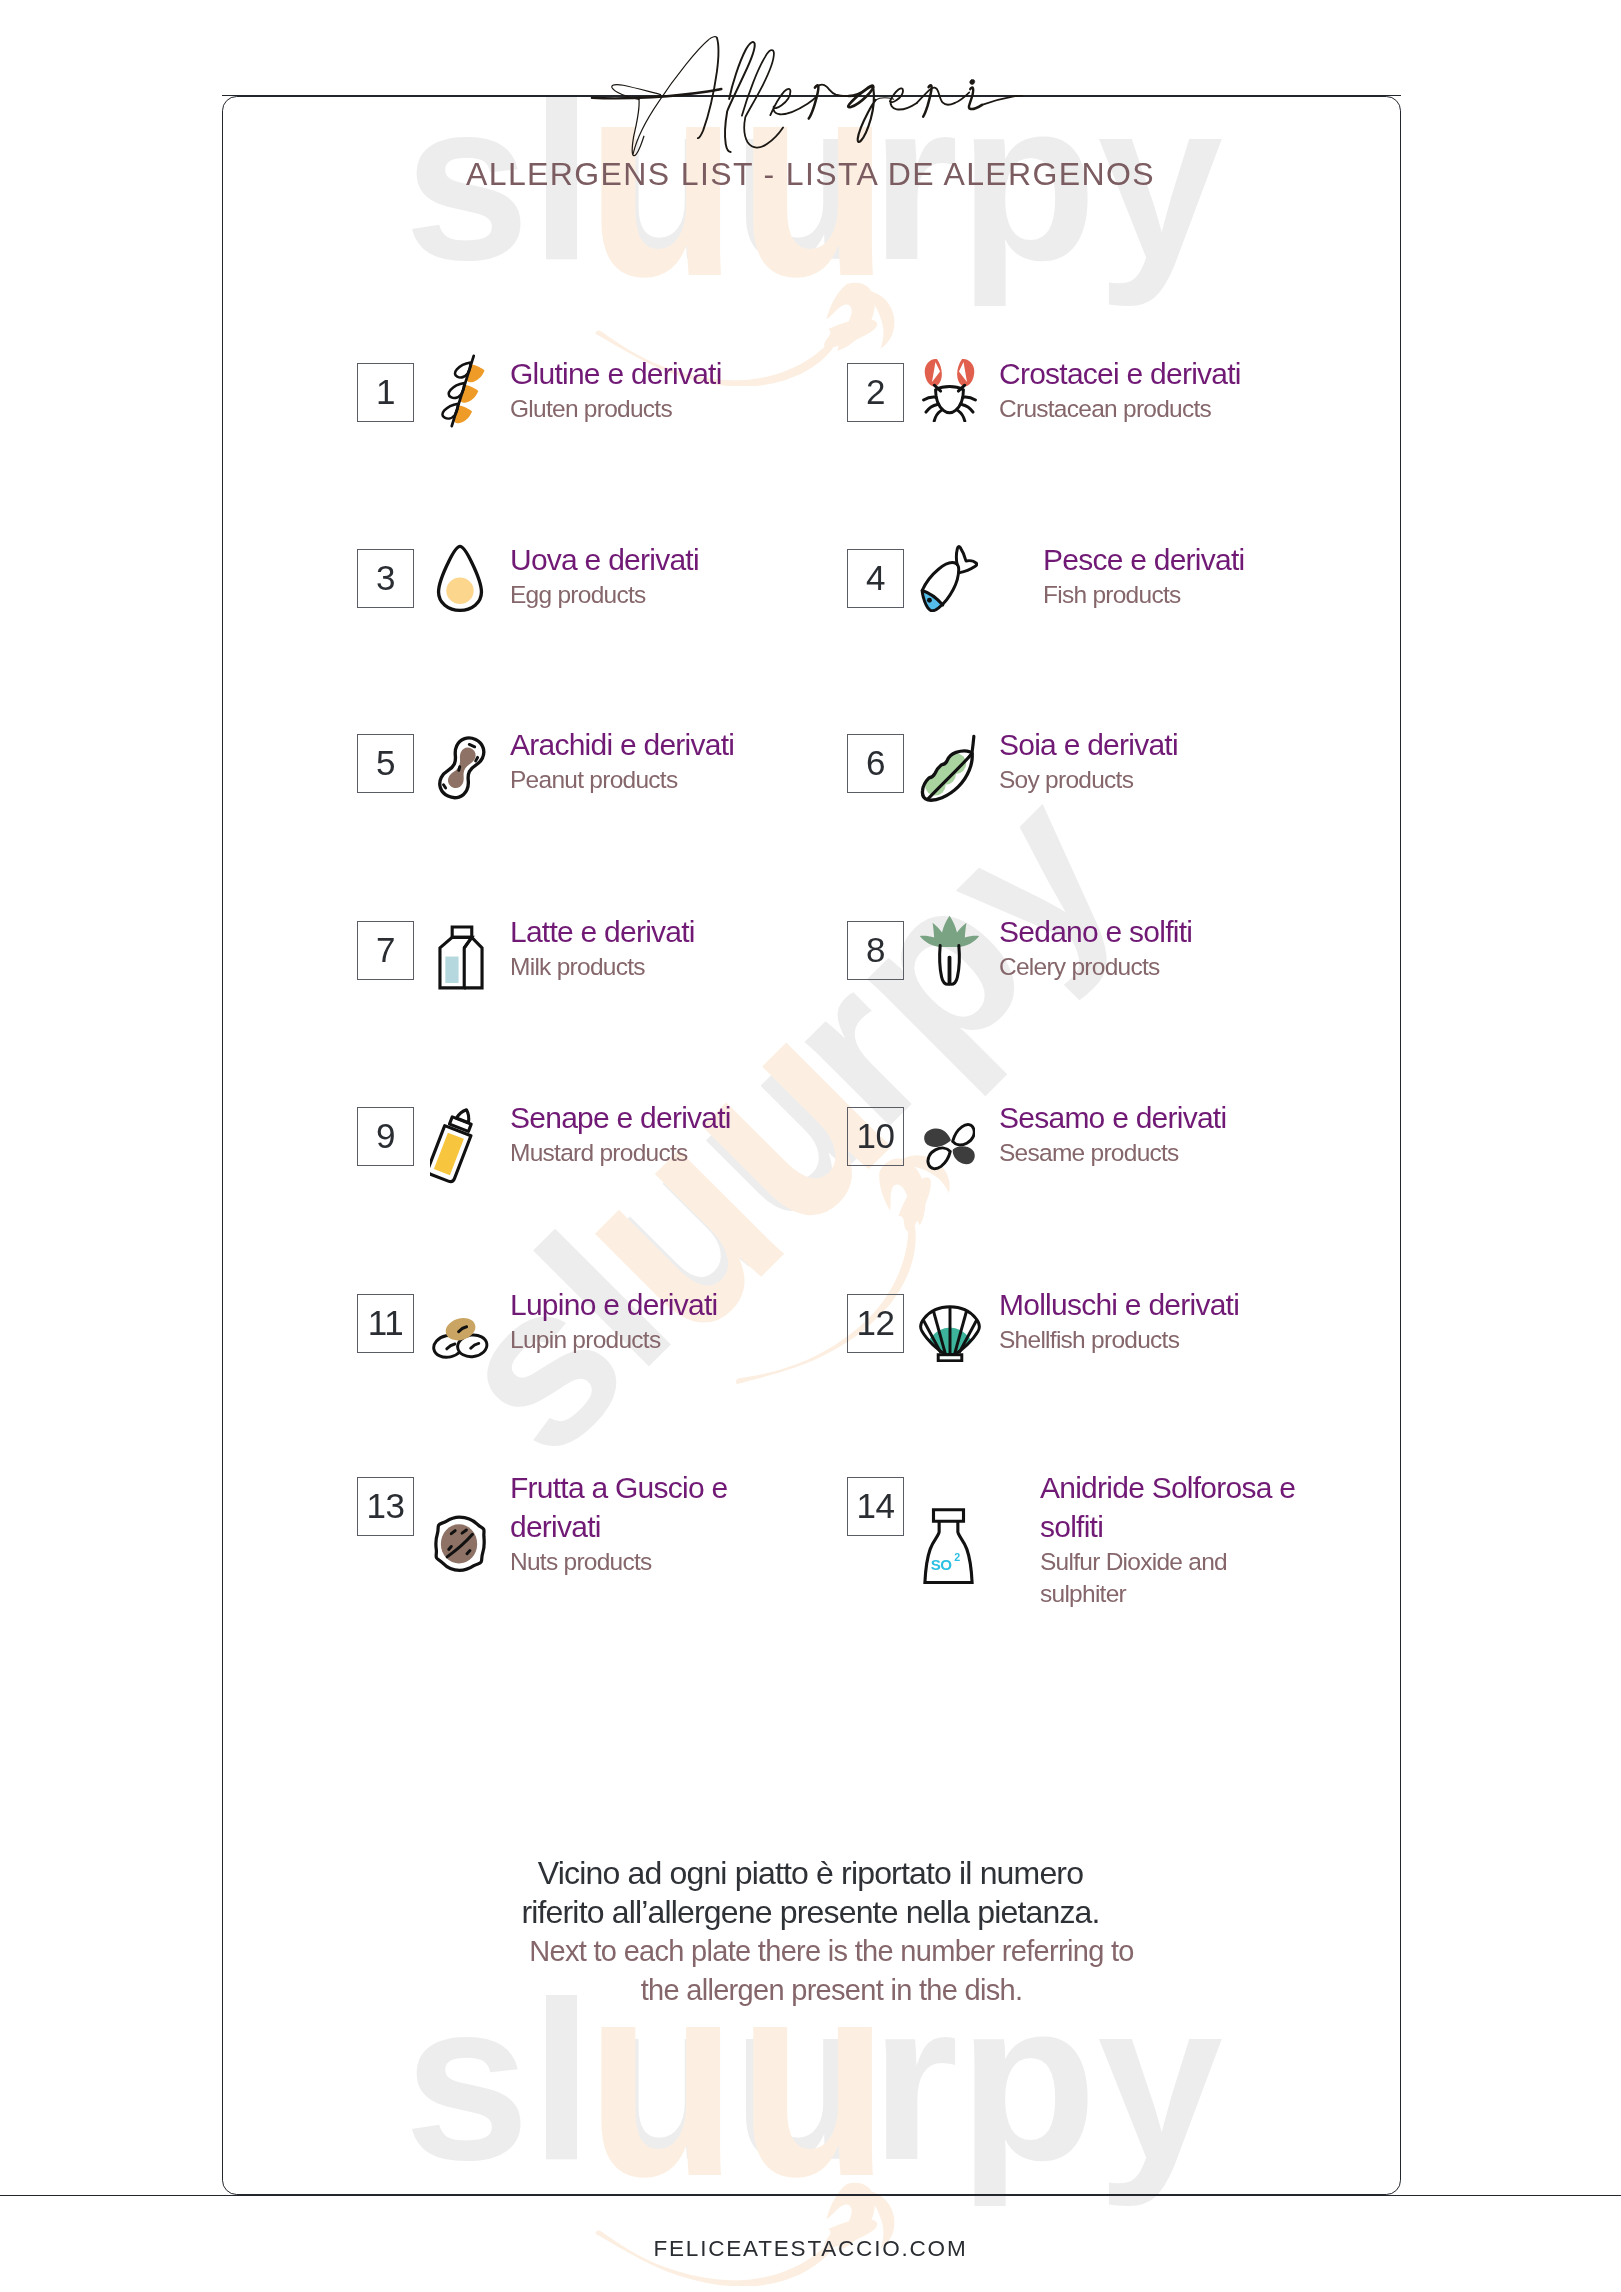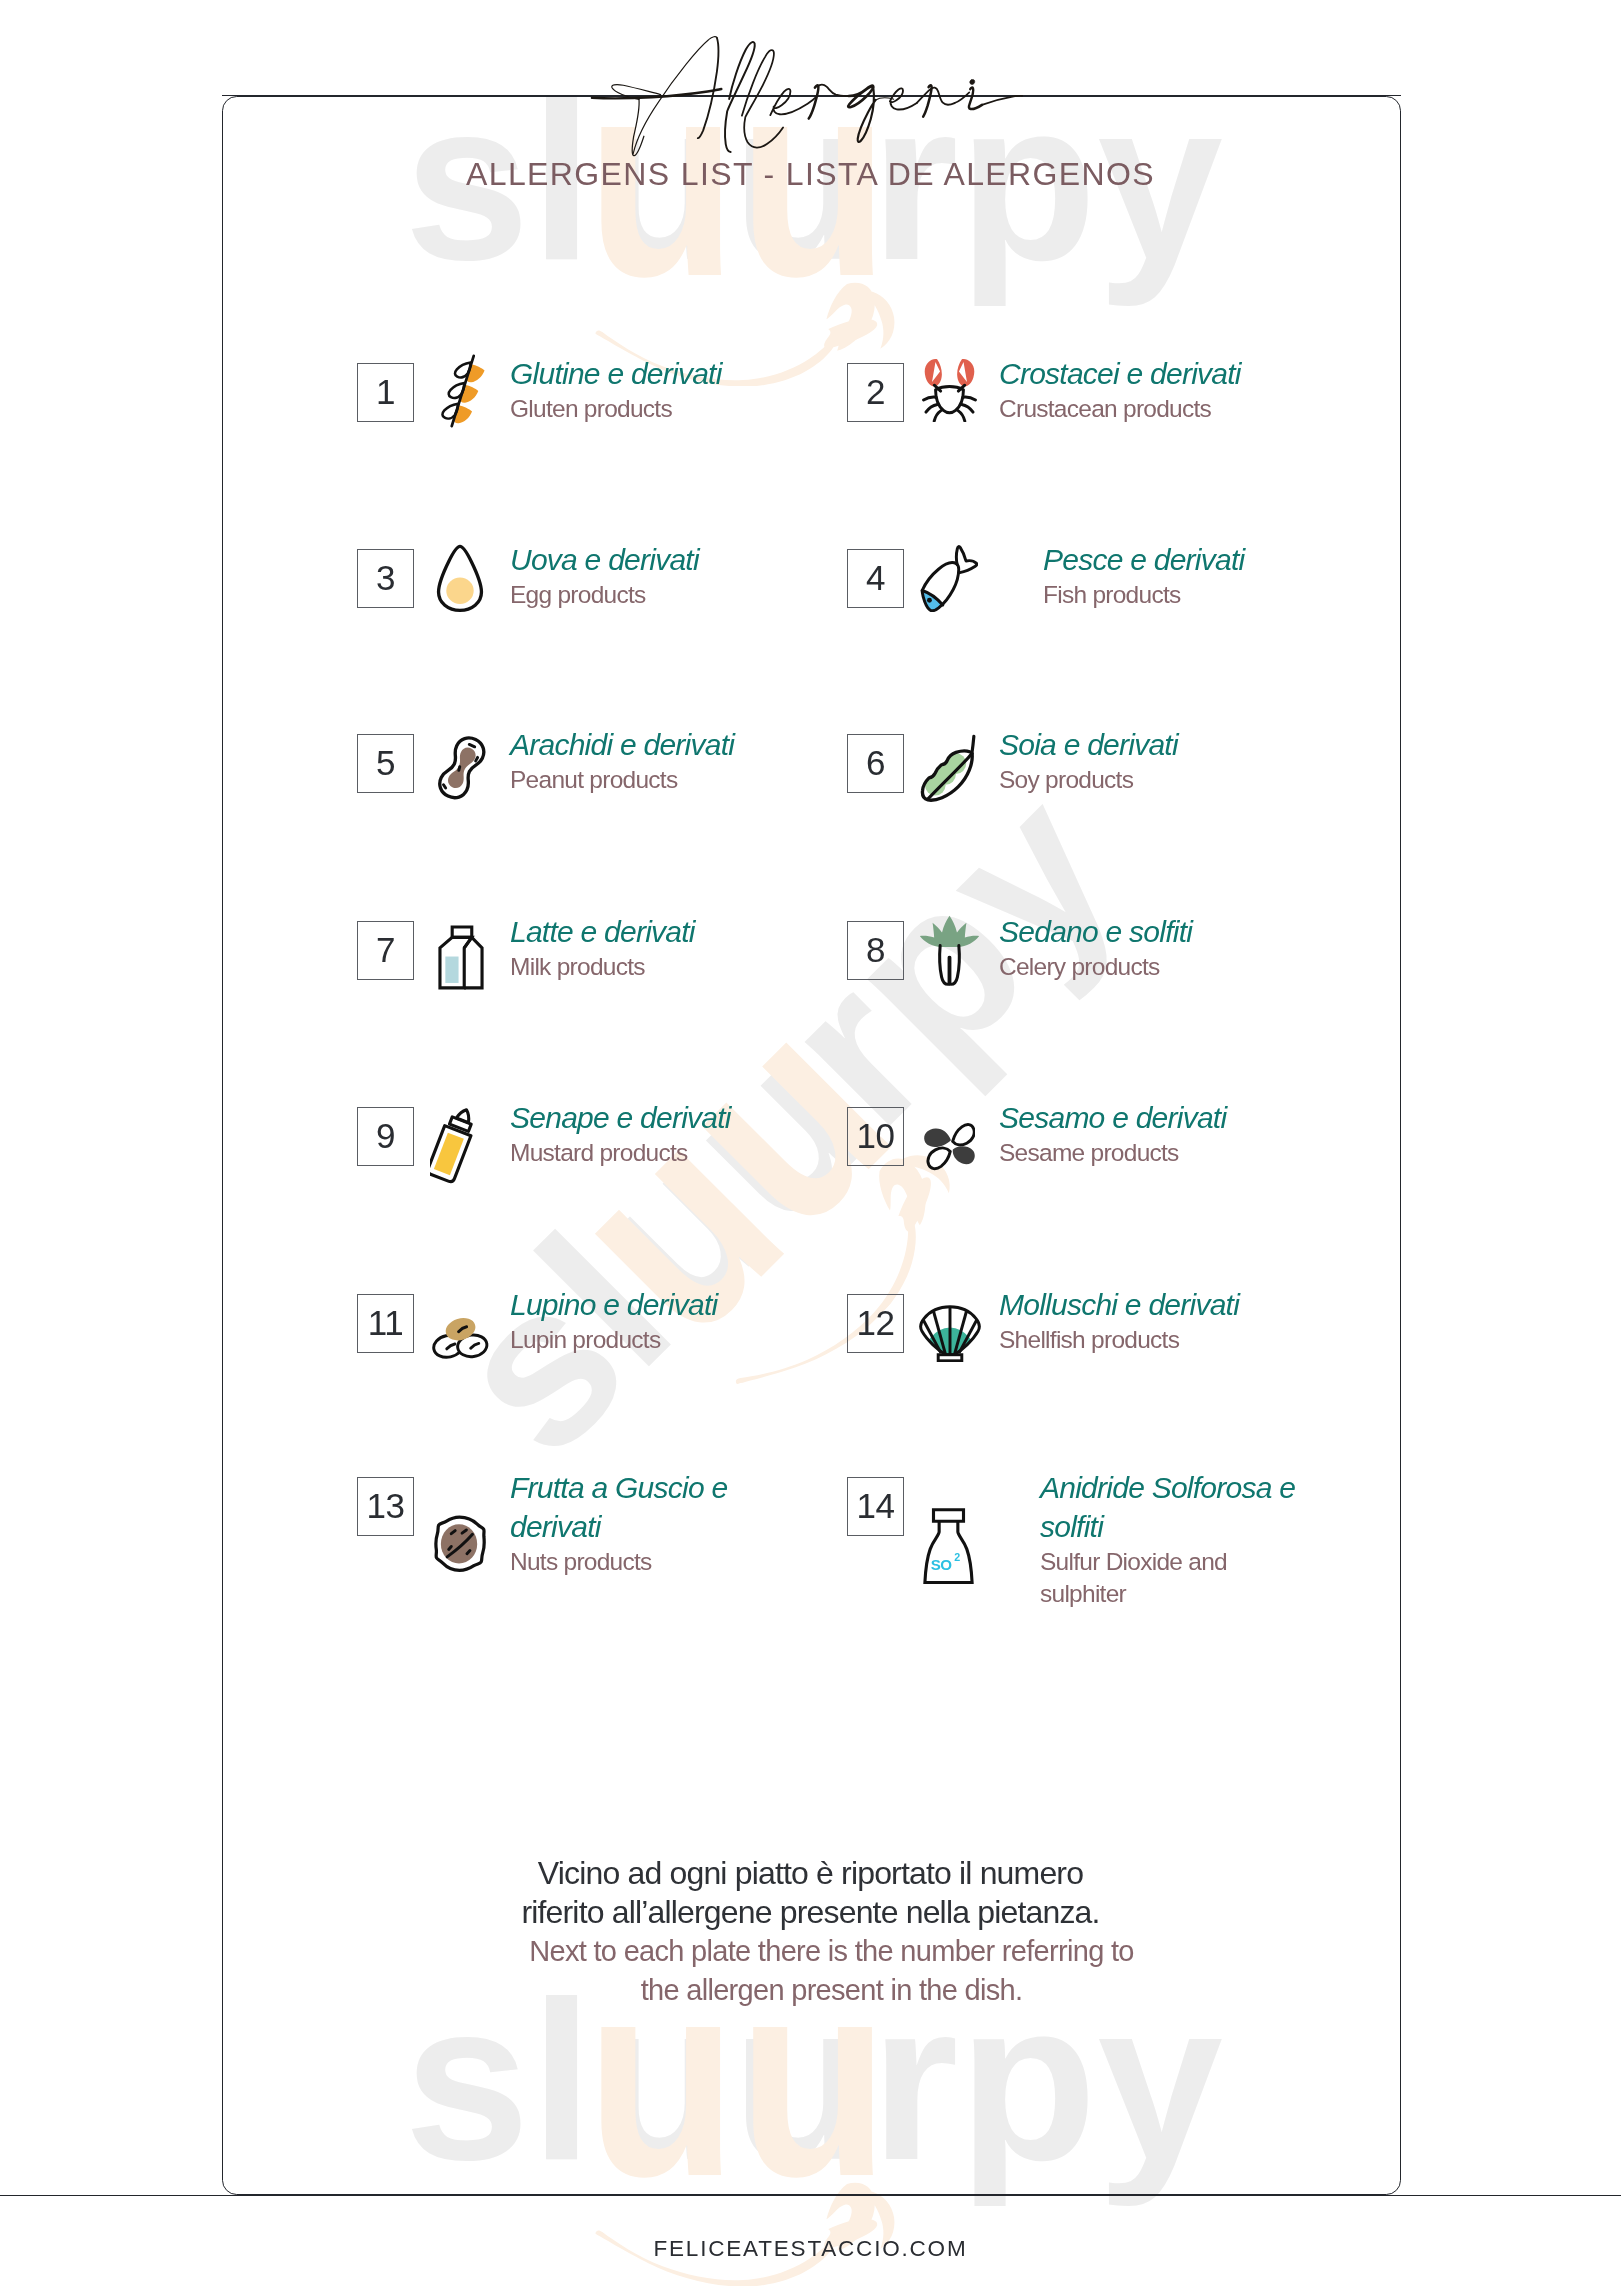--- a/index.html
+++ b/index.html
@@ -31,21 +31,21 @@
             font-weight:400;}
 
   
   .row{position:absolute;height:118px;}
   .numbox{position:absolute;width:57px;height:59px;border:1.4px solid #5a5d63;box-sizing:border-box;
           display:flex;align-items:center;justify-content:center;
           font-size:35px;color:#2a2d32;letter-spacing:-0.01em;line-height:1;padding-bottom:2.9px;
           }
   .icon{position:absolute;}
   .labels{position:absolute;}
-  .lab-it{color:#0f766e;font-size:30px;line-height:39px;letter-spacing:-0.025em;white-space:nowrap;font-style:italic;
+  .lab-it{color:#701a75;font-size:30px;line-height:39px;letter-spacing:-0.025em;white-space:nowrap;
           }
   .lab-it.wrap{white-space:normal;width:257px;}
   .lab-en{color:#85666b;font-size:24.5px;line-height:32px;letter-spacing:-0.03em;white-space:nowrap;
           }
   .lab-en.wrap{white-space:normal;width:211px;}
 
   
   .note{position:absolute;left:0;width:1621px;text-align:center;line-height:1.47;}
   .note-it{color:#2e3136;font-size:32px;letter-spacing:-0.026em;line-height:39px;}
   .note-en{color:#85666b;font-size:29px;letter-spacing:-0.024em;line-height:39px;padding-left:42px;}

